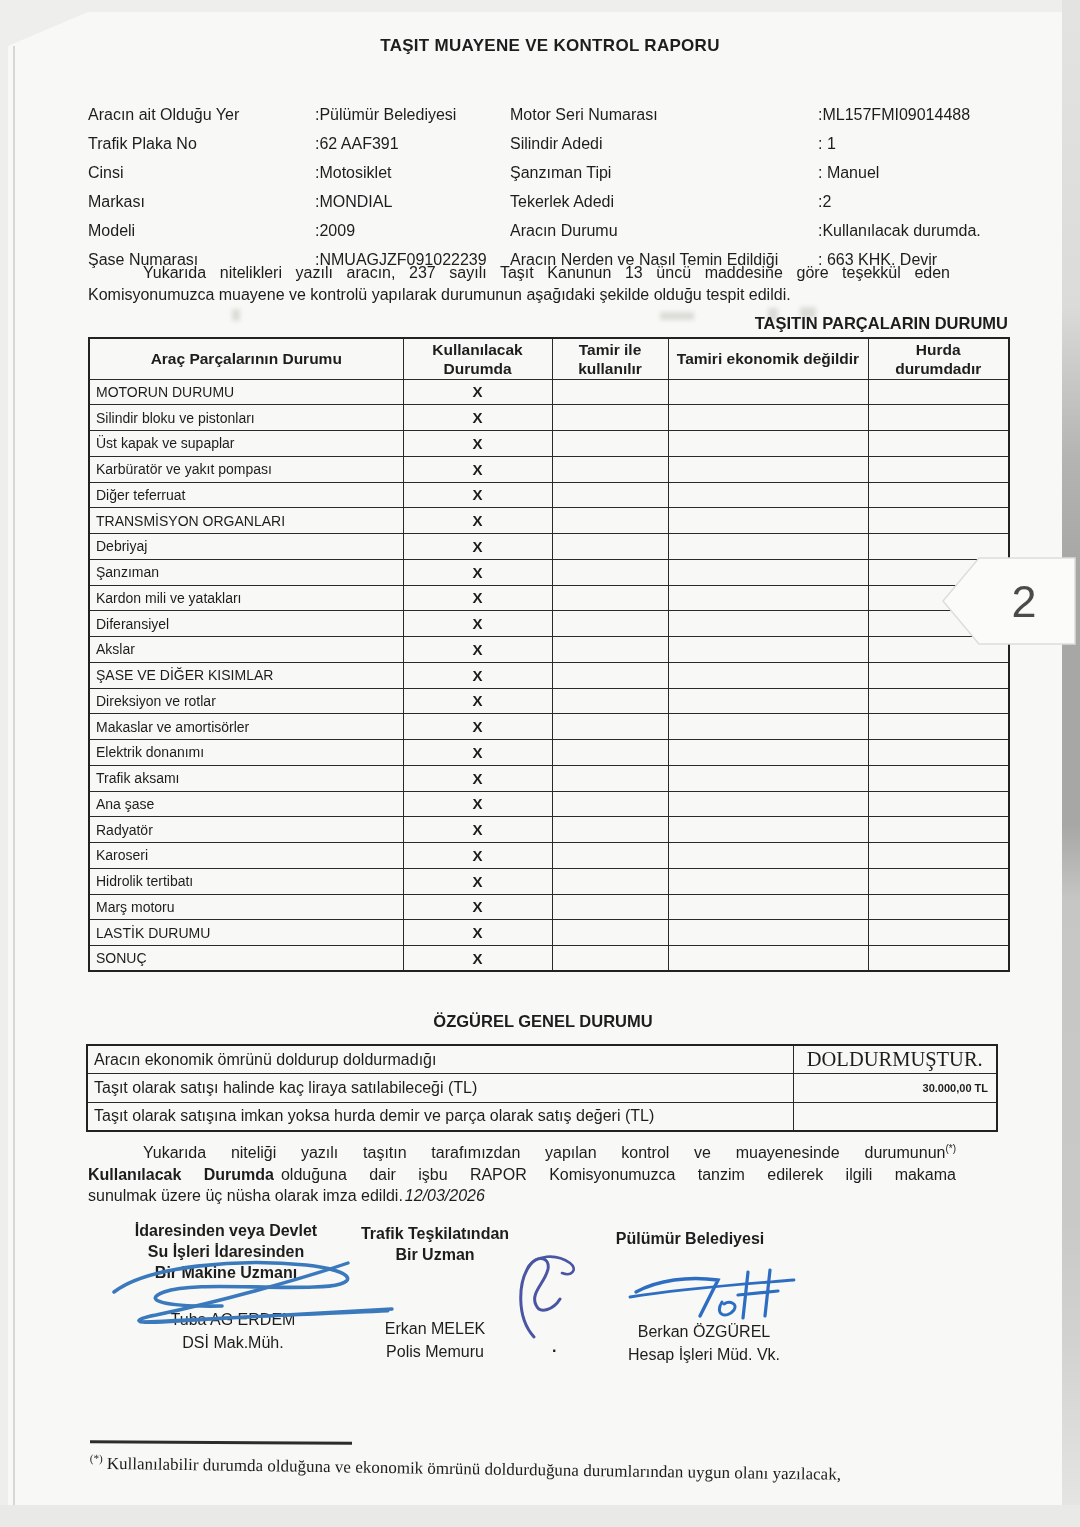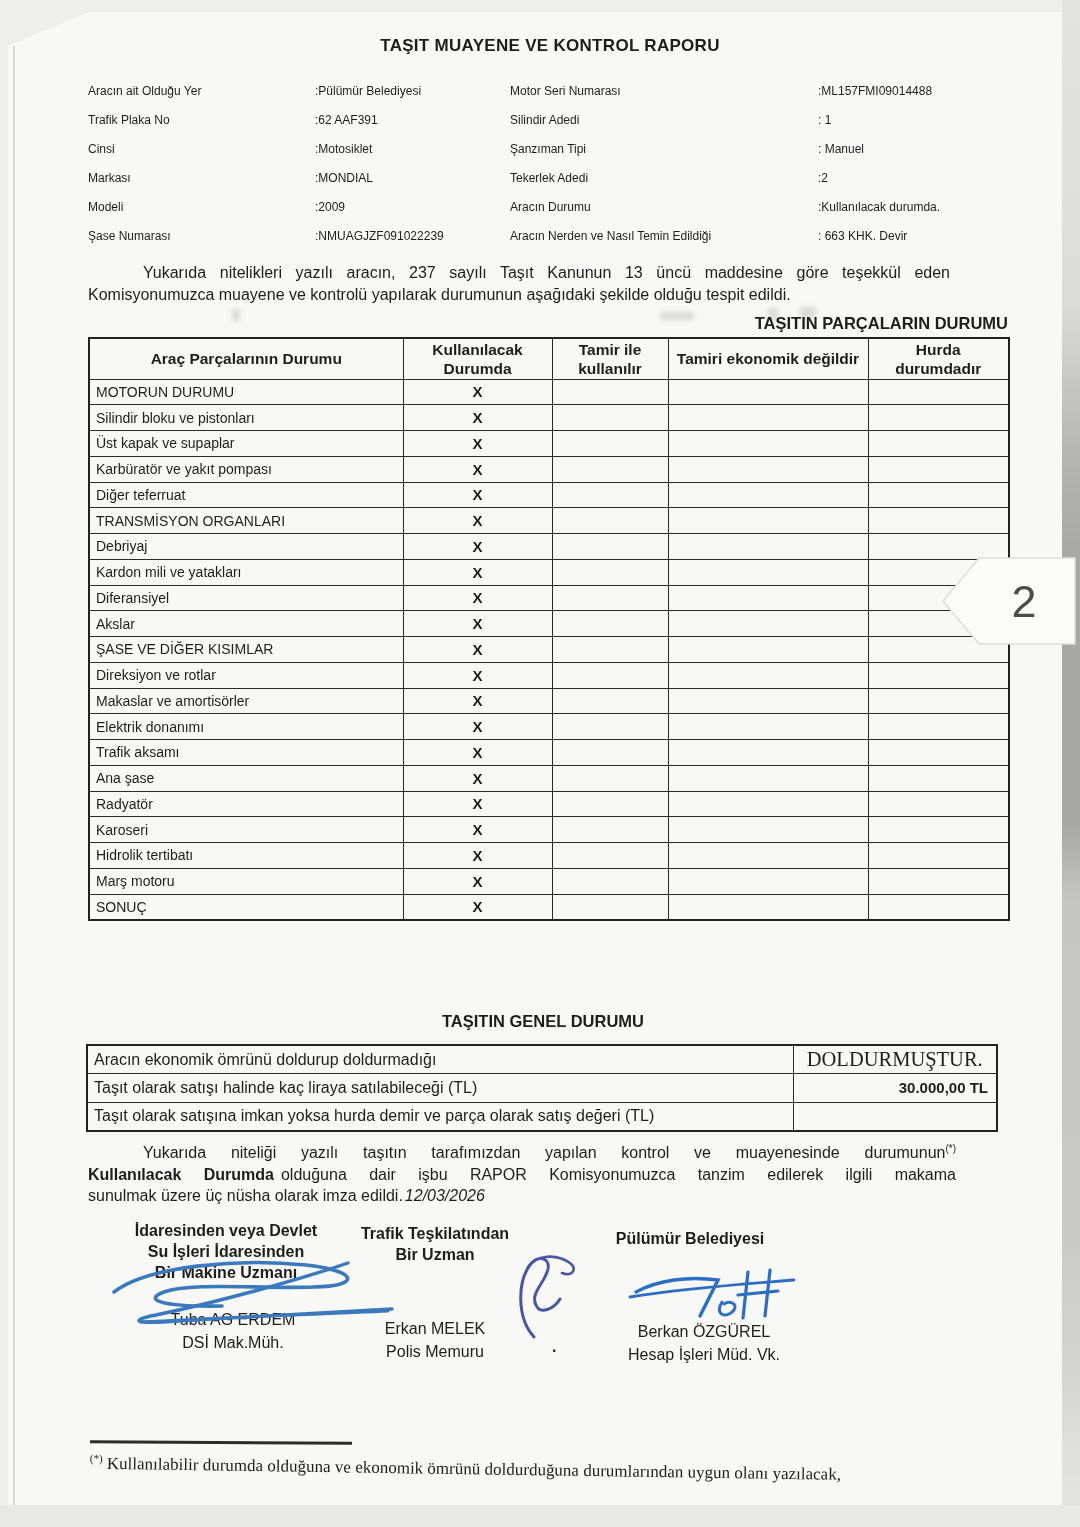--- a/index.html
+++ b/index.html
@@ -29,23 +29,23 @@
   .bottom-strip{
     position:absolute;left:0;bottom:0;width:1080px;height:22px;background:#e9e9e7;
   }
   .smudge{position:absolute;background:#b9b9b3;filter:blur(2px);opacity:.45;}
 
   .doc-title{
     position:absolute;left:90px;top:36px;width:920px;text-align:center;
     font-weight:bold;font-size:17px;letter-spacing:.3px;
   }
   .info-grid{
-    position:absolute;left:88px;top:76px;width:930px;
+    position:absolute;left:88px;top:100px;width:930px;
     display:grid;grid-template-columns:227px 195px 308px 1fr;
-    grid-auto-rows:29px;align-items:center;font-size:12px;
+    grid-auto-rows:29px;align-items:center;font-size:16px;
   }
   .para{
     position:absolute;font-size:16px;line-height:22px;
   }
   .intro{left:88px;top:262px;width:862px;}
   .jline{text-align:justify;text-align-last:justify;}
   .indent{text-indent:55px;}
   .sec-title{
     position:absolute;text-align:center;font-weight:bold;font-size:16.5px;
   }
@@ -64,21 +64,21 @@
   .parts-table td.c-label{font-size:14px;padding-left:6px;text-align:left;}
   .parts-table td.c-mark{text-align:center;font-weight:bold;font-size:15px;}
 
   .genel-table{
     position:absolute;left:86px;top:1044px;width:910px;border:2px solid #222;padding-left:32px;
   }
   .genel-table td{border:1.5px solid #2a2a2a;overflow:hidden;white-space:nowrap;}
   .genel-table tr{height:28.5px;}
   .genel-table td.g-label{font-size:16px;padding-left:6px;}
   .genel-table td.g-serif{font-family:"Liberation Serif",serif;font-size:20.5px;text-align:center;}
-  .genel-table td.g-money{font-weight:bold;font-size:15px;text-align:right;padding-right:8px;}
+  .genel-table td.g-money{font-weight:bold;font-size:11px;text-align:right;padding-right:8px;}
 
   .closing{left:88px;top:1138px;width:868px;line-height:21.5px;}
   .closing sup{font-size:10px;}
   .closing b{margin-right:7px;}
   .closing .date{margin-left:2px;font-style:italic;}
 
   .sig-block{position:absolute;text-align:center;}
   .sig-heading{font-weight:bold;font-size:16px;line-height:21px;}
   .sig-name{font-size:16px;line-height:23px;}
   .sig-title{font-size:16px;line-height:23px;}
@@ -224,20 +224,27 @@
         <td class="c-mark"></td>
       </tr>
       <tr>
         <td class="c-label">Debriyaj</td>
         <td class="c-mark">X</td>
         <td class="c-mark"></td>
         <td class="c-mark"></td>
         <td class="c-mark"></td>
       </tr>
       <tr>
+        <td class="c-label">Şanzıman</td>
+        <td class="c-mark">X</td>
+        <td class="c-mark"></td>
+        <td class="c-mark"></td>
+        <td class="c-mark"></td>
+      </tr>
+      <tr>
         <td class="c-label">Kardon mili ve yatakları</td>
         <td class="c-mark">X</td>
         <td class="c-mark"></td>
         <td class="c-mark"></td>
         <td class="c-mark"></td>
       </tr>
       <tr>
         <td class="c-label">Diferansiyel</td>
         <td class="c-mark">X</td>
         <td class="c-mark"></td>
@@ -309,36 +316,43 @@
       </tr>
       <tr>
         <td class="c-label">Hidrolik tertibatı</td>
         <td class="c-mark">X</td>
         <td class="c-mark"></td>
         <td class="c-mark"></td>
         <td class="c-mark"></td>
       </tr>
       <tr>
         <td class="c-label">Marş motoru</td>
+        <td class="c-mark">X</td>
+        <td class="c-mark"></td>
+        <td class="c-mark"></td>
+        <td class="c-mark"></td>
+      </tr>
+      <tr>
+        <td class="c-label">LASTİK DURUMU</td>
         <td class="c-mark">X</td>
         <td class="c-mark"></td>
         <td class="c-mark"></td>
         <td class="c-mark"></td>
       </tr>
       <tr>
         <td class="c-label">SONUÇ</td>
         <td class="c-mark">X</td>
         <td class="c-mark"></td>
         <td class="c-mark"></td>
         <td class="c-mark"></td>
       </tr>
     </tbody>
 </table>
 
-<div class="sec-title genel-title">TAŞITIN GENEL DURUMU</div>
+<div class="sec-title genel-title">ÖZGÜREL GENEL DURUMU</div>
 
 <table class="genel-table">
   <colgroup>
       <col style="width:706px">
       <col style="width:204px">
     </colgroup>
   <tbody>
       <tr>
         <td class="g-label">Aracın ekonomik ömrünü doldurup doldurmadığı</td>
         <td class="g-serif">DOLDURMUŞTUR.</td>

